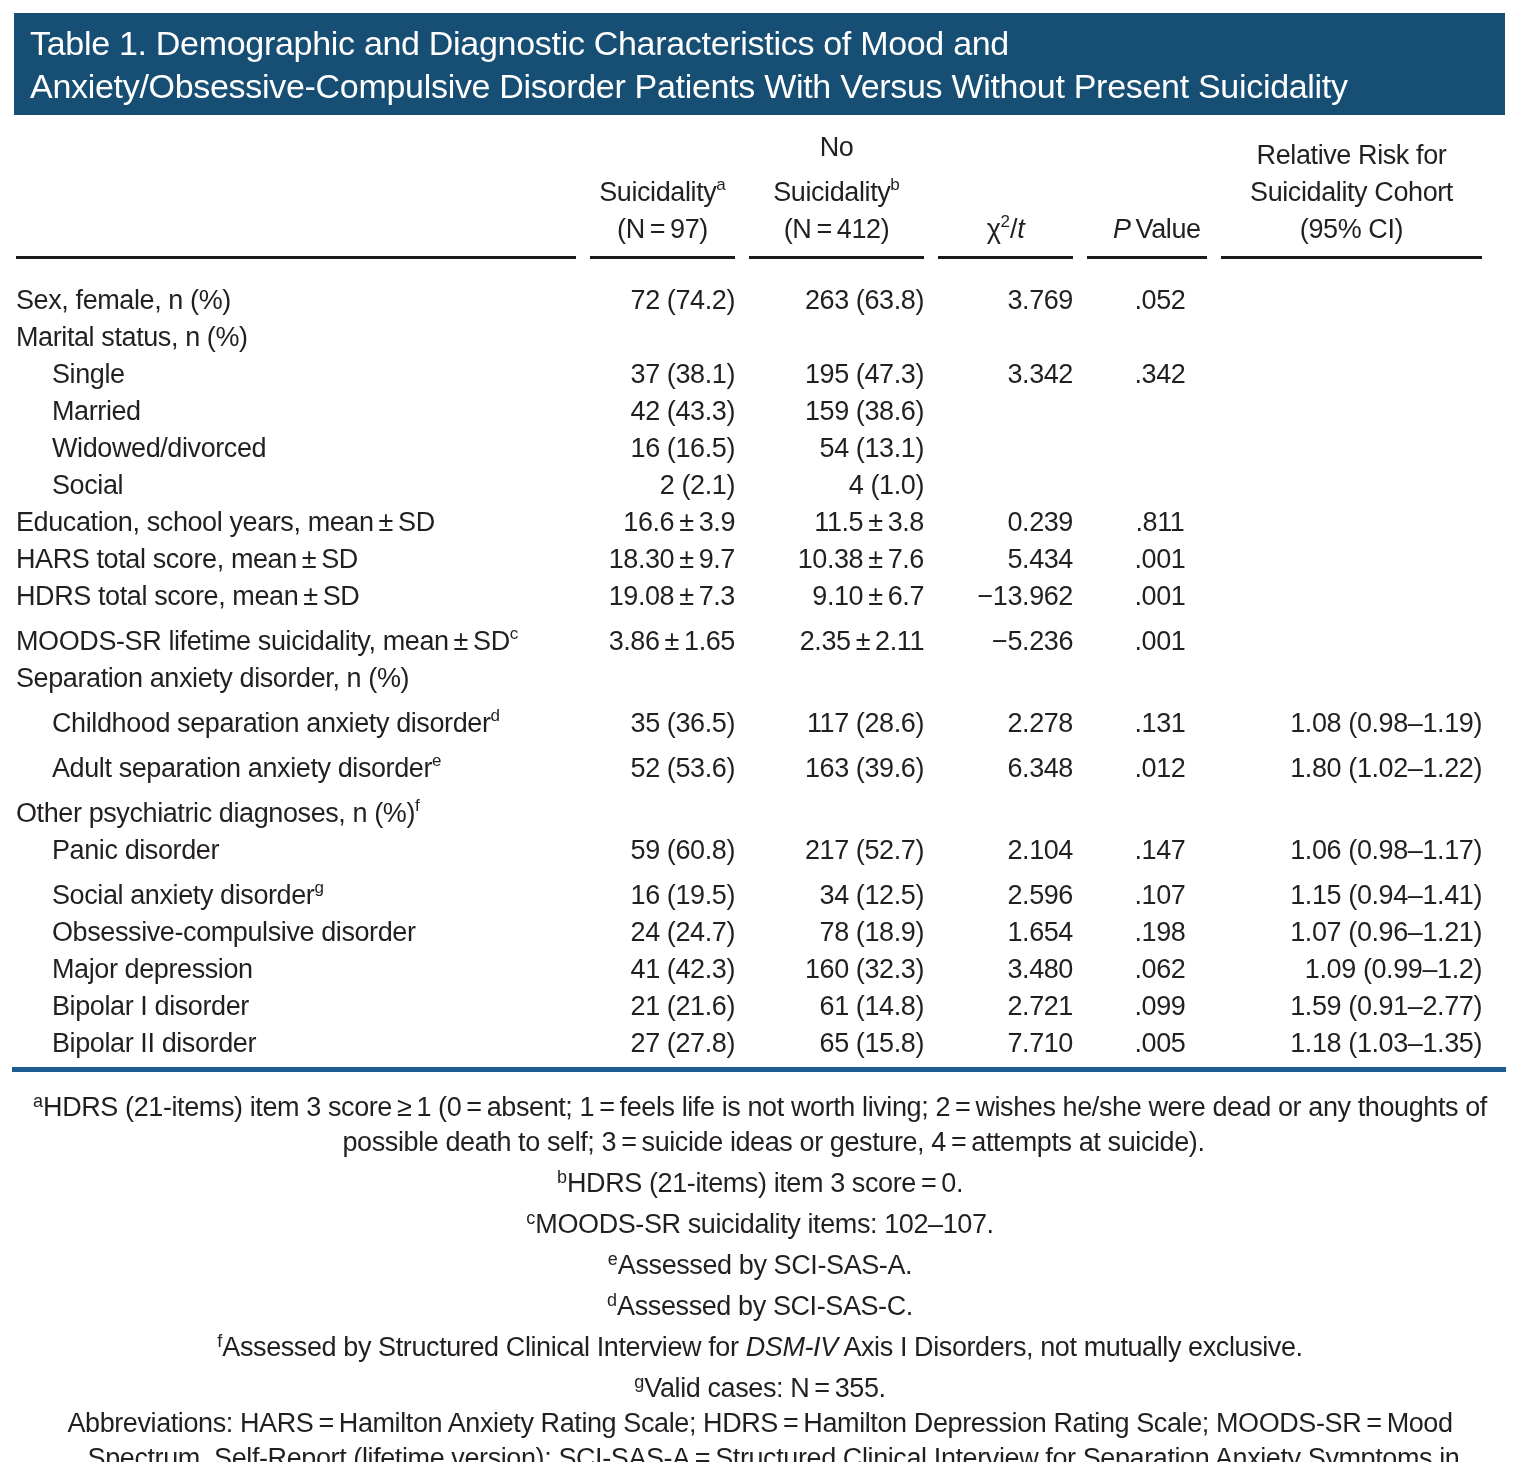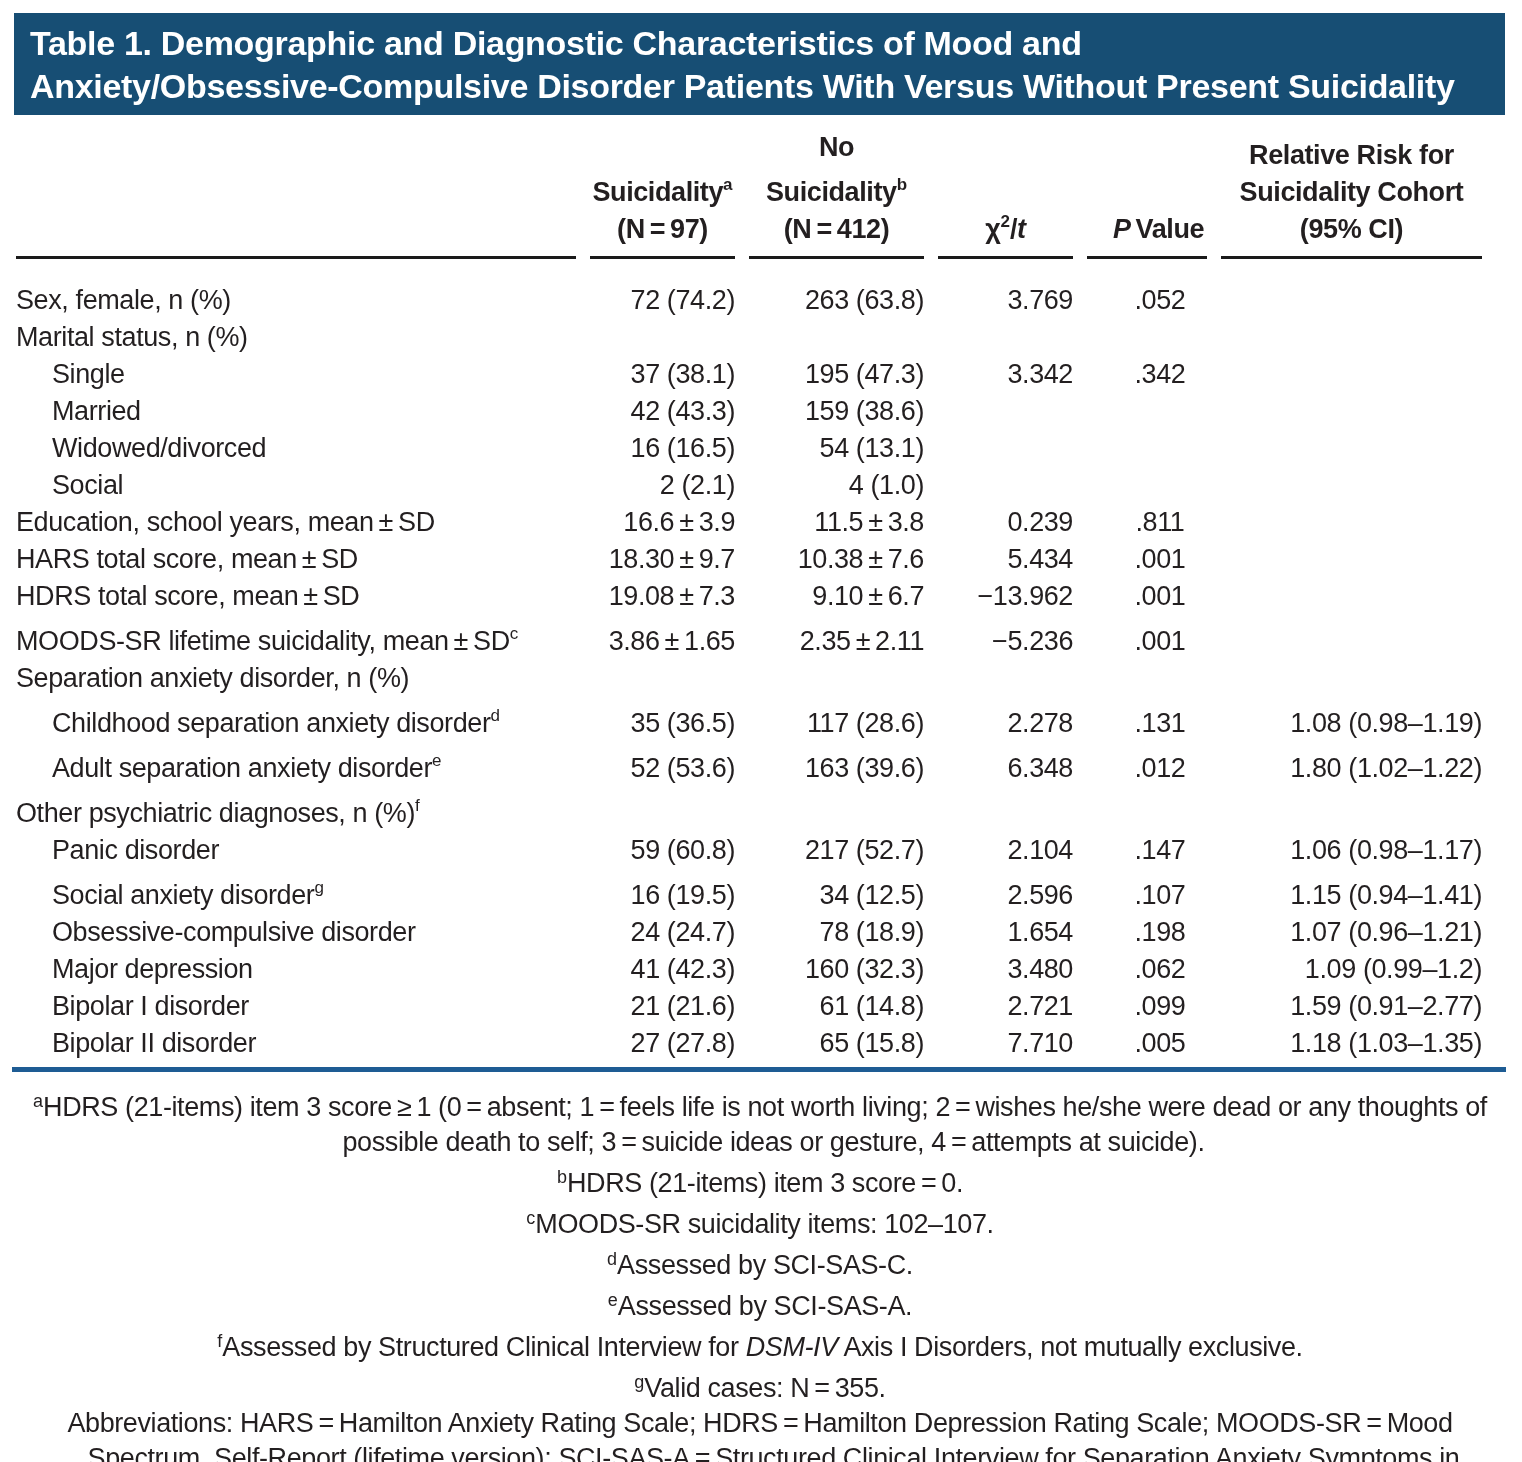--- a/index.html
+++ b/index.html
@@ -12,32 +12,32 @@
   *{box-sizing:border-box;}
   html,body{margin:0;padding:0;}
   body{
     width:1522px;height:1462px;overflow:hidden;background:#fff;
     font-family:"Liberation Sans","DejaVu Sans",sans-serif;
     color:var(--body-text);
   }
   .page{padding:13px 17px 0 14px;}
   .title-bar{
     background:var(--header-bg);color:var(--title-text);
-    font-size:34px;font-weight:700;line-height:43px;letter-spacing:-0.3px;
+    font-size:34px;font-weight:400;line-height:43px;letter-spacing:-0.3px;
     padding:9px 16px 7px 16px;
   }
   table.tbl{
     border-collapse:separate;border-spacing:14px 0;
     table-layout:fixed;width:1494px;margin-left:-12px;margin-top:14px;
     font-size:27px;letter-spacing:-0.4px;
   }
   col.c1{width:560px;} col.c2{width:145px;} col.c3{width:175px;}
   col.c4{width:135px;} col.c5{width:120px;} col.c6{width:261px;}
   th{
-    font-weight:700;vertical-align:bottom;text-align:center;
+    font-weight:400;vertical-align:bottom;text-align:center;
     border-bottom:3px solid var(--rule-black);
     padding:0 0 8px 0;line-height:37px;
   }
   th.pv{text-align:left;padding-left:26px;}
   th sup,.lbl sup{font-size:17px;vertical-align:11px;letter-spacing:0;}
   th i{font-style:italic;}
   td{padding:0;line-height:37px;vertical-align:baseline;}
   tbody tr:first-child td{padding-top:23px;}
   td.lbl{text-align:left;}
   td.lbl.ind{padding-left:36px;}
@@ -257,20 +257,20 @@
         </tr>
       </tbody>
   </table>
 
   <div class="rule-blue" data-interactable="false"></div>
 
   <div class="footnotes" data-interactable="false">
       <div class="fn" data-interactable="false"><sup data-interactable="false">a</sup>HDRS (21-items) item 3 score ≥ 1 (0 = absent; 1 = feels life is not worth living; 2 = wishes he/she were dead or any thoughts of possible death to self; 3 = suicide ideas or gesture, 4 = attempts at suicide).</div>
       <div class="fn" data-interactable="false"><sup data-interactable="false">b</sup>HDRS (21-items) item 3 score = 0.</div>
       <div class="fn" data-interactable="false"><sup data-interactable="false">c</sup>MOODS-SR suicidality items: 102–107.</div>
+      <div class="fn" data-interactable="false"><sup data-interactable="false">e</sup>Assessed by SCI-SAS-A.</div>
       <div class="fn" data-interactable="false"><sup data-interactable="false">d</sup>Assessed by SCI-SAS-C.</div>
-      <div class="fn" data-interactable="false"><sup data-interactable="false">e</sup>Assessed by SCI-SAS-A.</div>
       <div class="fn" data-interactable="false"><sup data-interactable="false">f</sup>Assessed by Structured Clinical Interview for <i data-interactable="false">DSM-IV</i> Axis I Disorders, not mutually exclusive.</div>
       <div class="fn" data-interactable="false"><sup data-interactable="false">g</sup>Valid cases: N = 355.</div>
       <div class="fn" data-interactable="false">Abbreviations: HARS = Hamilton Anxiety Rating Scale; HDRS = Hamilton Depression Rating Scale; MOODS-SR = Mood Spectrum, Self-Report (lifetime version); SCI-SAS-A = Structured Clinical Interview for Separation Anxiety Symptoms in Adulthood; SCI-SAS-C = Structured Clinical Interview for Separation Anxiety Symptoms in Childhood.</div>
     </div>
 
 </div>
 
 </body></html>

